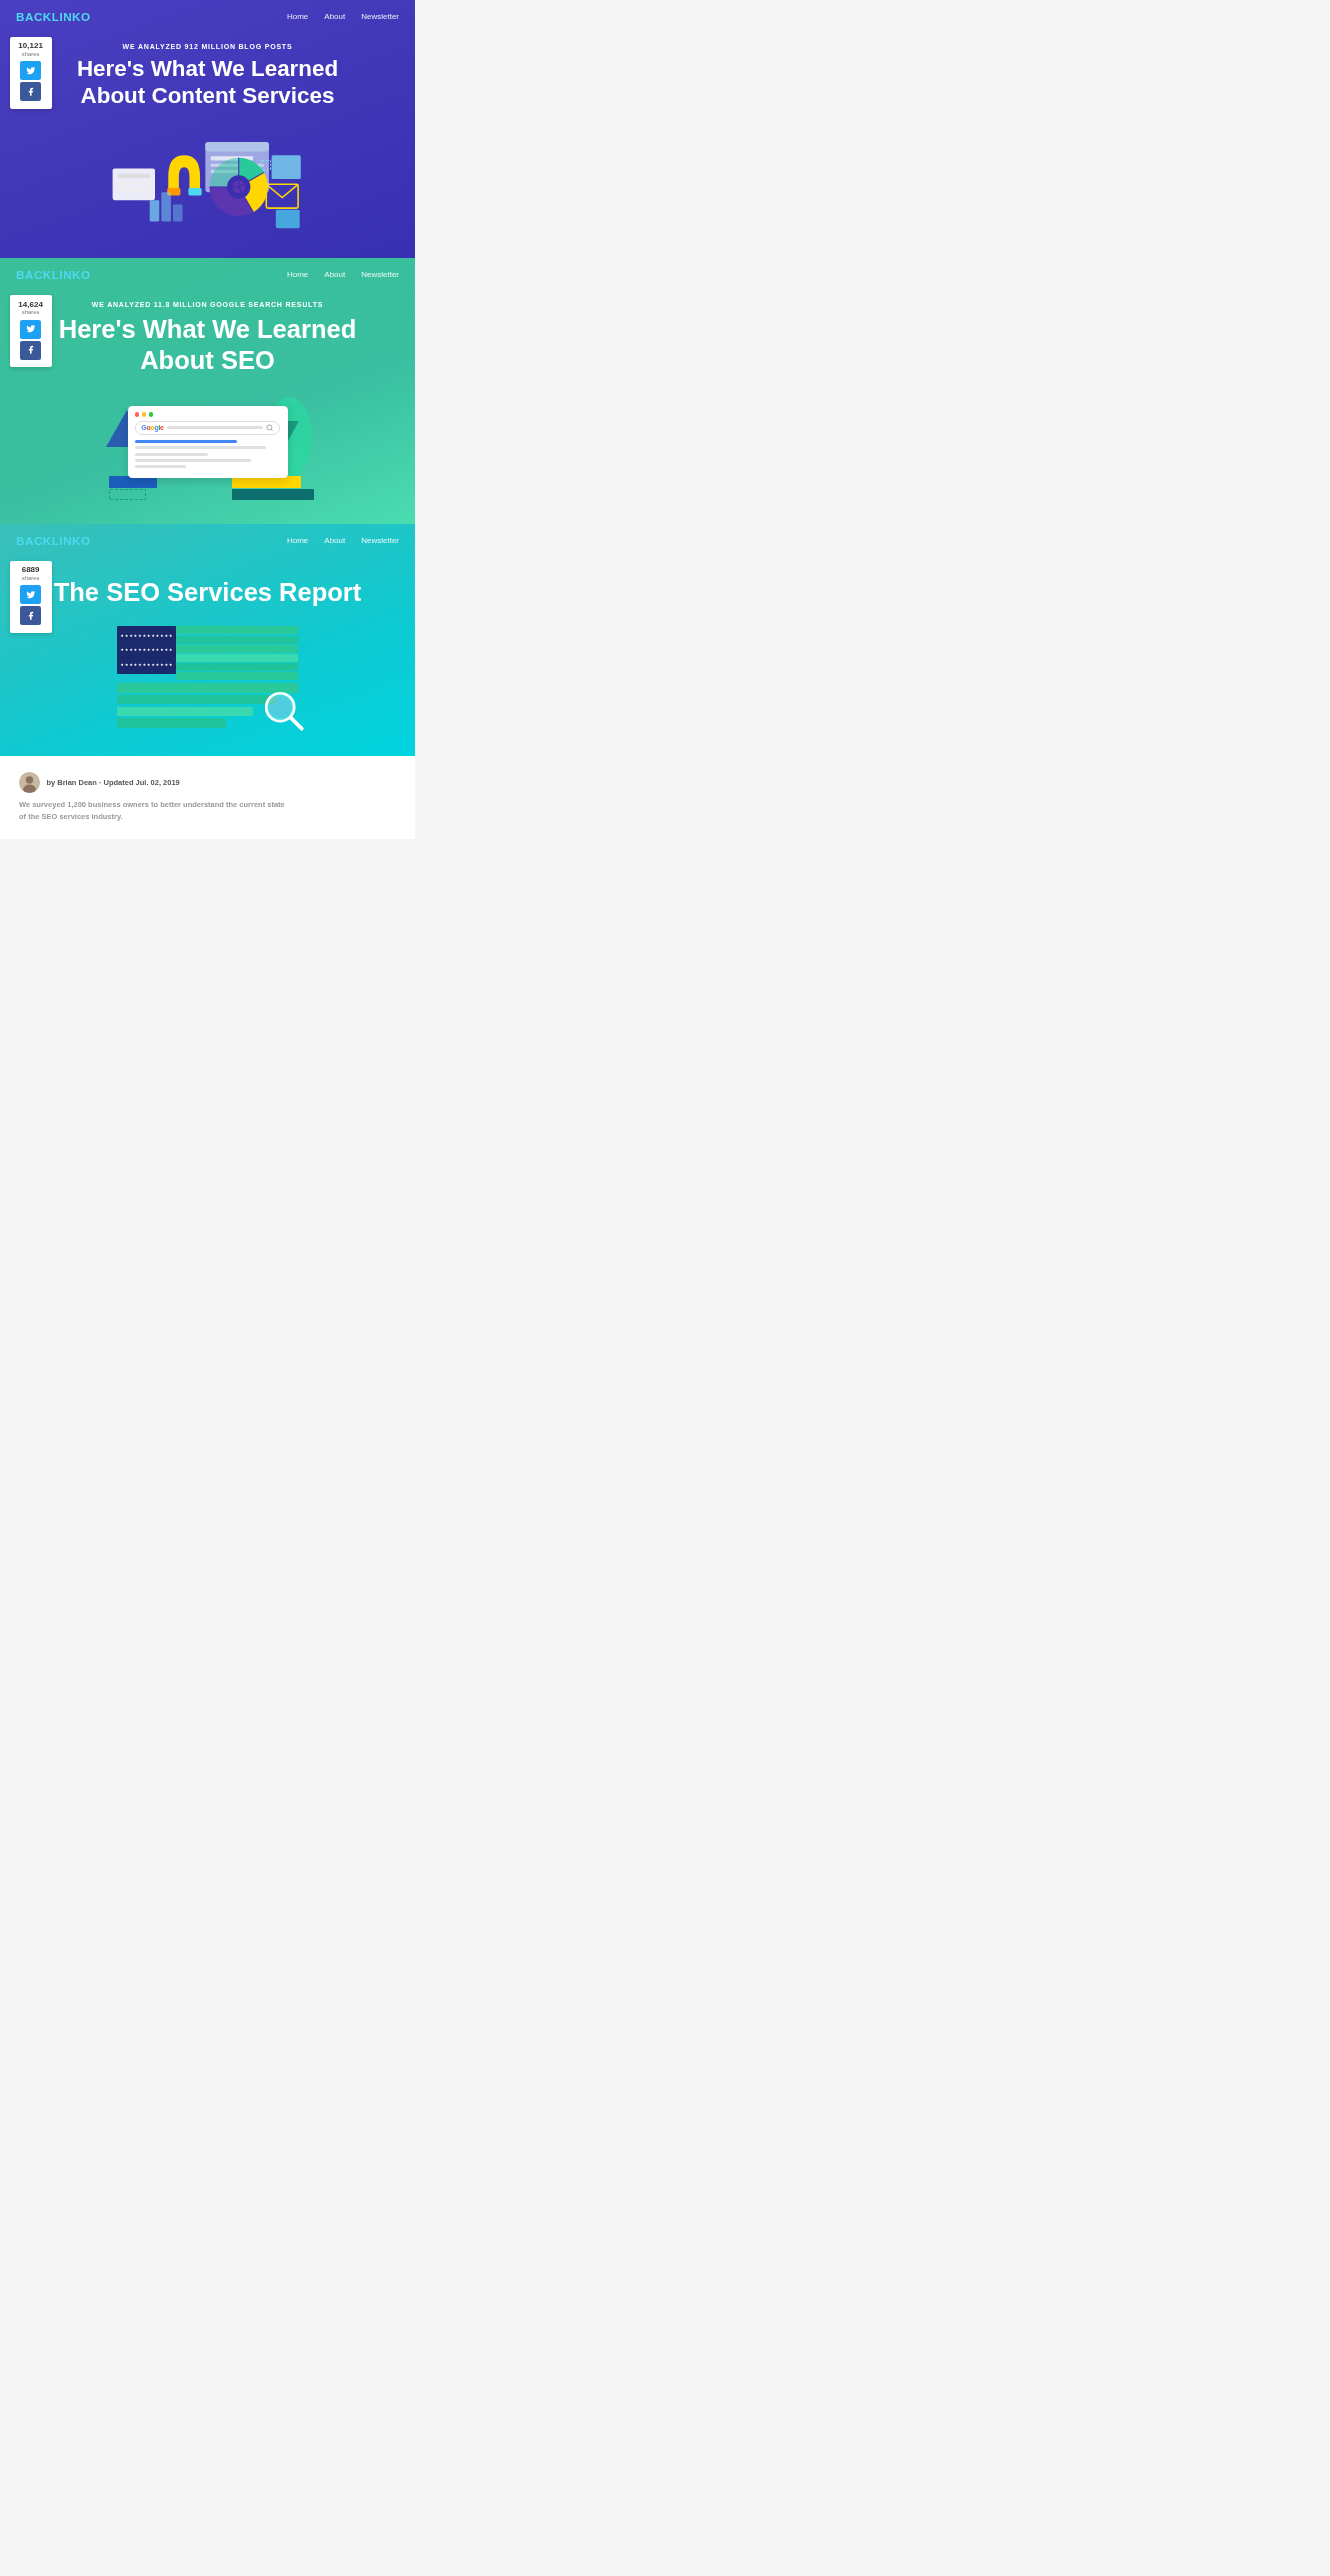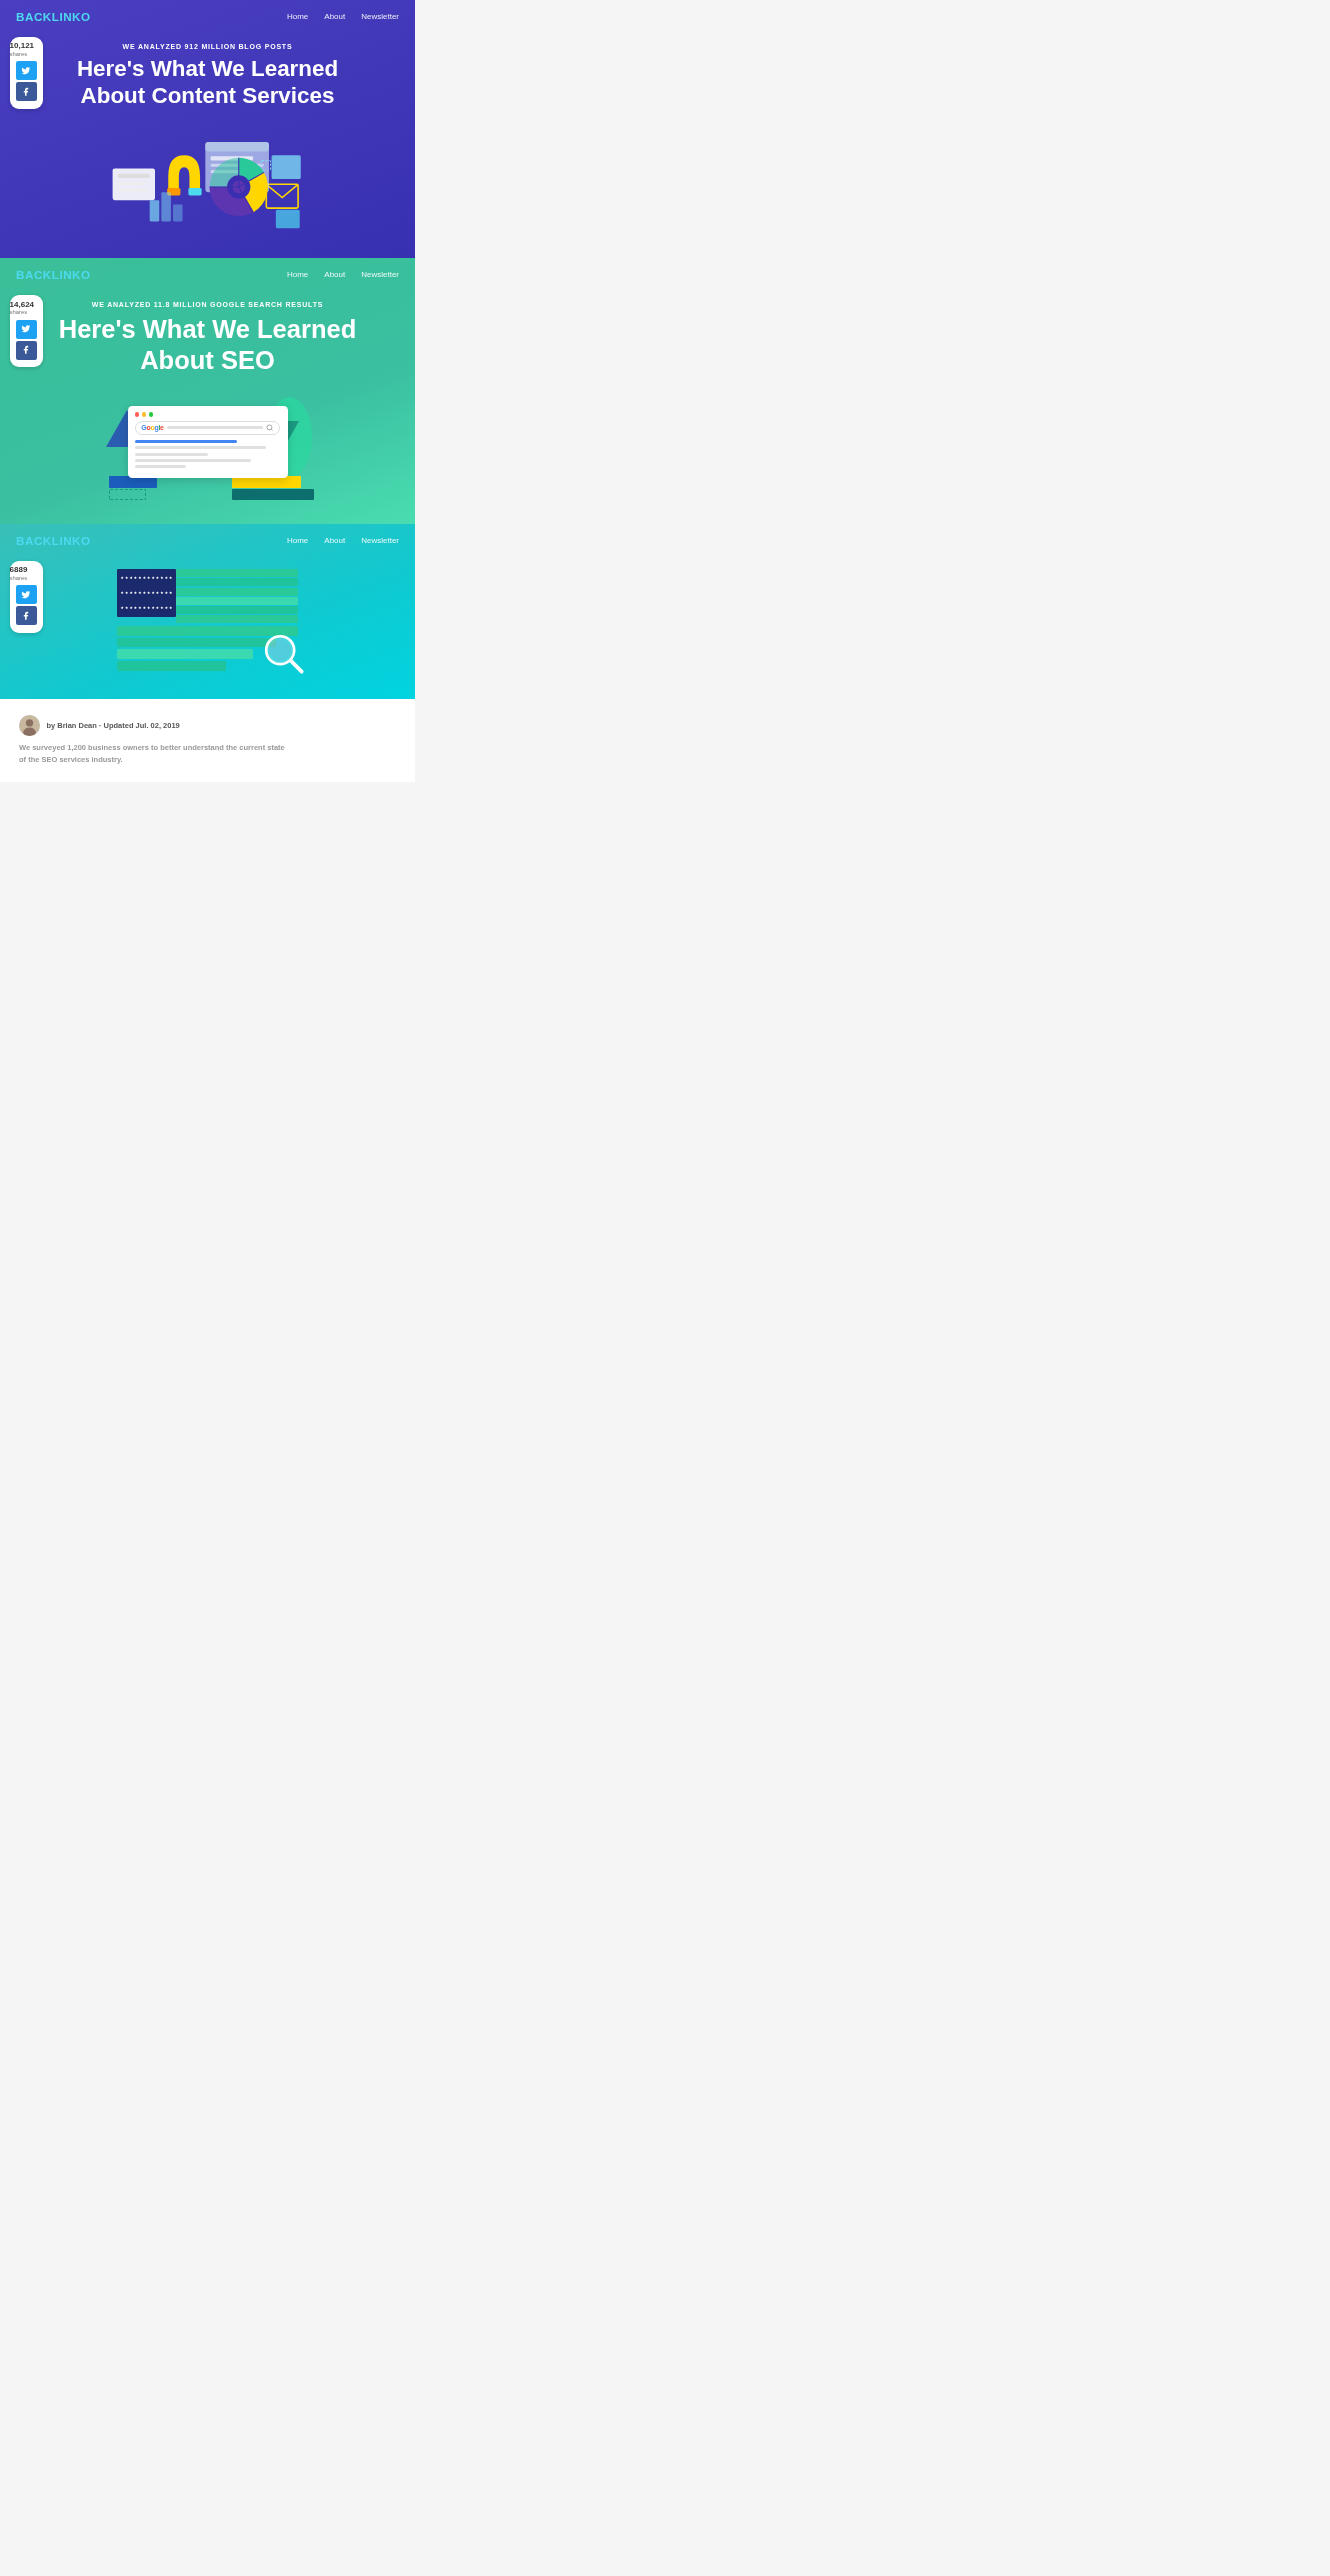--- a/index.html
+++ b/index.html
@@ -41,22 +41,23 @@
     .card-1 { background: linear-gradient(160deg, #4a3fc0 0%, #3730b0 100%); }
     .card-2 { background: linear-gradient(160deg, #3abf99 0%, #3abfa0 60%, #4addb0 100%); }
     .card-3 { background: linear-gradient(160deg, #3abfb8 0%, #10c9d0 60%, #00d4e0 100%); }
 
     
     .share-widget {
       position: absolute;
       left: 9.6px;
       top: 37px;
       background: #fff;
-      border-radius: 9px;
-      width: 33px;
+      border-radius: 2px;
+      width: 42px;
+      text-align: center;
       padding: 4.3px 0 5.3px;
       box-shadow: 0 1.1px 4.3px rgba(0,0,0,0.15);
     }
     .share-count {
       font-size: 8px;
       font-weight: 700;
       color: #333;
       line-height: 1.2;
     }
     .share-label {
@@ -420,20 +421,23 @@
           <path d="M23 3a10.9 10.9 0 01-3.14 1.53 4.48 4.48 0 00-7.86 3v1A10.66 10.66 0 013 4s-4 9 5 13a11.64 11.64 0 01-7 2c9 5 20 0 20-11.5a4.5 4.5 0 00-.08-.83A7.72 7.72 0 0023 3z"></path>
         </svg>
     </div>
     <div class="share-btn facebook" style="margin-top:2.1px;">
       <svg width="9.6" height="9.6" viewBox="0 0 24 24" fill="white">
           <path d="M18 2h-3a5 5 0 00-5 5v3H7v4h3v8h4v-8h3l1-4h-4V7a1 1 0 011-1h3z"></path>
         </svg>
     </div>
   </div>
 
+  <div class="card-content">
+    <h1 class="card-title" style="font-size:25.5px; margin-top:10.6px;">The SEO Services Report</h1>
+  </div>
 
   <div class="illustration illus-3">
     <div style="position:relative; width:181px; height:101px;">
 
       <div class="flag-top">
         <div class="flag-stars">
 
           <span class="flag-star">★</span>
             <span class="flag-star">★</span>
             <span class="flag-star">★</span>

